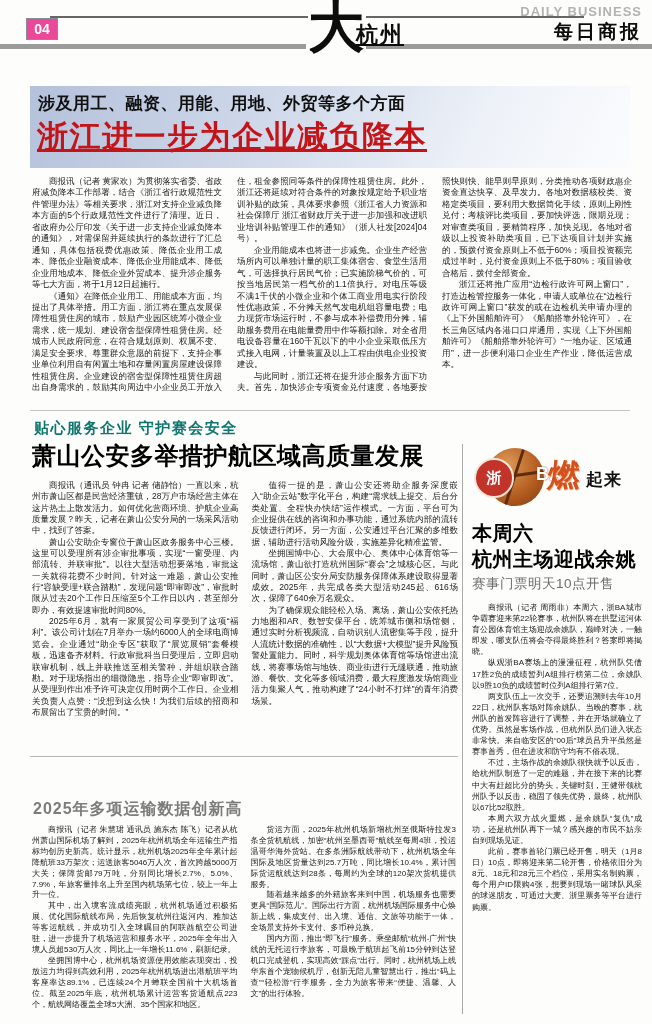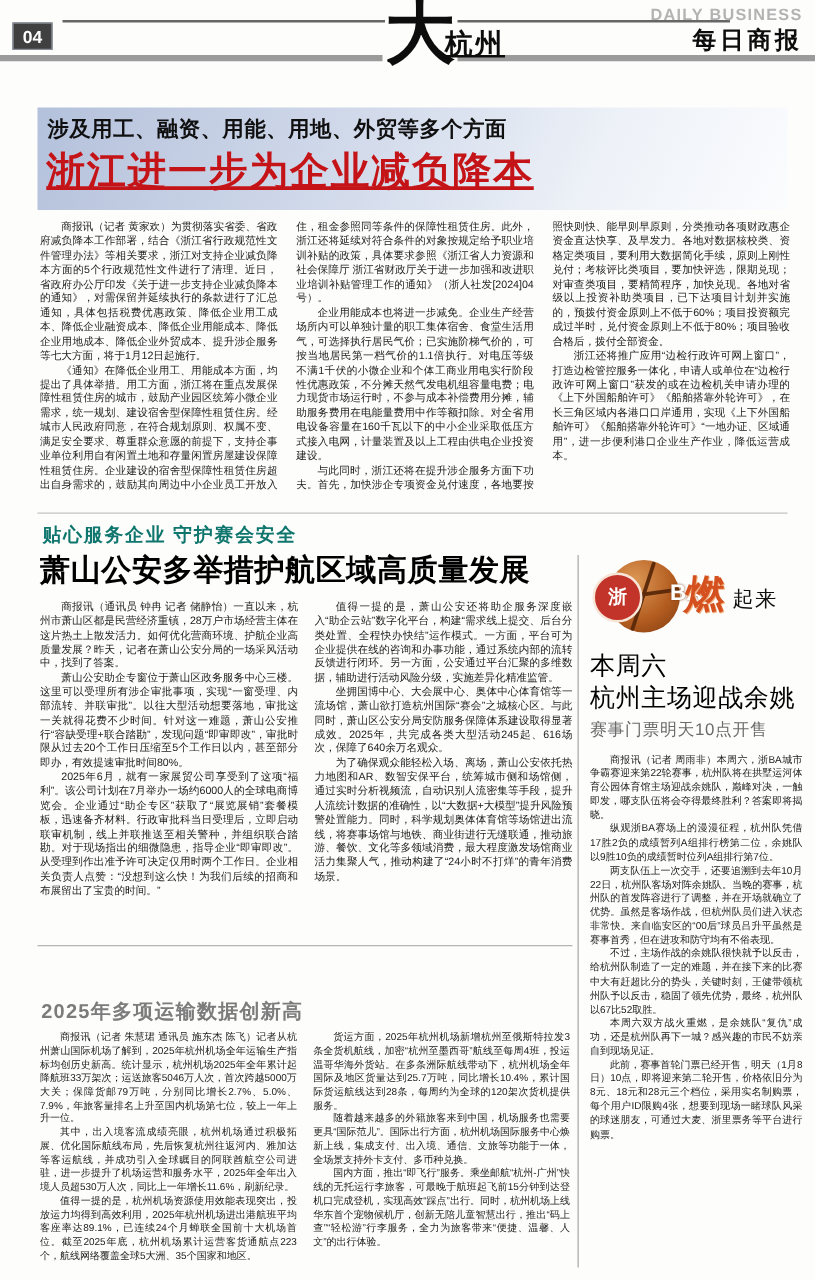--- a/index.html
+++ b/index.html
@@ -1,21 +1,21 @@
 <!DOCTYPE html>
 <html><head>
 <meta charset="utf-8">
 <style>
   html,body{margin:0;padding:0;}
   body{width:652px;height:1024px;background:#e9e9e9;font-family:"Liberation Sans",sans-serif;}
   .page{position:relative;width:652px;height:1024px;background:#fdfdfc;overflow:hidden;color:#1a1a1a;}
 
   
   .header{position:absolute;top:4px;left:10px;right:10px;height:54px;}
-  .pagenum{position:absolute;left:0;top:14px;width:30px;height:20px;background:#404040;border:1px solid #878d96;color:#fff;font-weight:bold;font-size:14px;text-align:center;line-height:20px;}
+  .pagenum{position:absolute;left:16px;top:14px;width:30px;height:20px;background:#ec4899;border:1px solid #878d96;color:#fff;font-weight:bold;font-size:14px;text-align:center;line-height:20px;}
   .dateline{position:absolute;left:42px;top:22px;font-size:9.5px;font-weight:bold;color:#222;letter-spacing:1px;white-space:nowrap;}
   .rule-thin-l{position:absolute;left:40px;top:12px;width:258px;height:2px;background:#666;}
   .rule-thin-r{position:absolute;left:356px;top:12px;width:218px;height:2px;background:#666;}
   .rule-thick-l{position:absolute;left:-10px;top:40px;width:306px;height:5px;background:#9b9b9b;}
   .rule-thick-r{position:absolute;left:356px;right:-10px;top:40px;height:5px;background:#9b9b9b;}
   .masthead-da{position:absolute;left:298px;top:-8px;font-family:"DejaVu Serif",serif;font-weight:900;font-size:56px;color:#0d0d0d;line-height:60px;}
   .masthead-city{position:absolute;left:346px;top:16px;font-size:22px;font-weight:900;color:#0d0d0d;letter-spacing:2px;text-decoration:underline;}
   .brand-en{position:absolute;right:0;top:0;color:#b3b3b3;font-weight:bold;font-size:13px;letter-spacing:1px;}
   .brand-cn{position:absolute;right:0;top:15px;font-size:19px;font-weight:900;color:#0d0d0d;letter-spacing:3px;}
 
@@ -40,22 +40,22 @@
   
   .vrule{position:absolute;left:462px;top:444px;width:1px;height:570px;background:#aaa;}
   .sidebar{position:absolute;left:472px;top:446px;width:170px;}
   .badge{position:relative;height:70px;}
   .badge-ball{position:absolute;left:14px;top:2px;width:58px;height:58px;border-radius:50%;background:radial-gradient(circle at 36% 30%,#de9a57,#b35c20 58%,#7e3b10);}
   .badge-ball::before{content:"";position:absolute;left:27px;top:0;width:3px;height:58px;background:#5f2c0b;border-radius:2px;transform:rotate(18deg);}
   .badge-ball::after{content:"";position:absolute;left:0;top:26px;width:58px;height:3px;background:#5f2c0b;border-radius:2px;transform:rotate(-8deg);}
   .badge-seal{position:absolute;left:2px;top:12px;width:36px;height:36px;border-radius:50%;background:#c2342a;border:2px solid #f7e6d8;color:#fff;font-weight:900;font-size:15px;text-align:center;line-height:36px;}
   .badge-ba{position:absolute;left:40px;top:18px;font-size:18px;font-weight:900;color:#fff;text-shadow:0 0 2px #7e3b10;padding-left:24px;}
   .badge-ran{position:absolute;left:76px;top:8px;font-size:32px;font-weight:900;color:#d4501e;font-family:"DejaVu Serif",serif;transform:skewX(-6deg);text-shadow:1px 1px 0 #f0b07e;}
-  .badge-qilai{position:absolute;left:114px;top:22px;font-size:17px;font-weight:400;color:#111;letter-spacing:1px;}
-  .sb-headline{font-size:20px;font-weight:400;color:#000;line-height:26px;margin-top:4px;letter-spacing:0.5px;}
+  .badge-qilai{position:absolute;left:114px;top:22px;font-size:17px;font-weight:700;color:#111;letter-spacing:1px;}
+  .sb-headline{font-size:20px;font-weight:700;color:#000;line-height:26px;margin-top:4px;letter-spacing:0.5px;}
   .sb-subhead{font-size:13.5px;color:#6b6b6b;margin-top:3px;letter-spacing:0.5px;}
   .sb-body{margin-top:9px;font-size:8px;line-height:11.1px;height:395px;overflow:hidden;}
 
   
   .hrule2{position:absolute;left:30px;top:756px;width:428px;height:1px;background:#b5b5b5;}
   .bottom-headline{position:absolute;left:32px;top:764px;font-size:27px;font-weight:900;color:#000;letter-spacing:0.5px;}
   .bottom-subhead{position:absolute;left:33px;top:799px;font-size:16px;font-weight:bold;color:#7c7c7c;letter-spacing:1px;}
   .bottom-body{position:absolute;left:32px;top:825px;width:424px;height:194px;column-count:2;column-gap:13px;font-size:8px;line-height:10.9px;overflow:hidden;}
 </style>
 </head>
@@ -125,19 +125,19 @@
       <p>此前，赛事首轮门票已经开售，明天（1月8日）10点，即将迎来第二轮开售，价格依旧分为8元、18元和28元三个档位，采用实名制购票，每个用户ID限购4张，想要到现场一睹球队风采的球迷朋友，可通过大麦、浙里票务等平台进行购票。</p>
     </div>
   </div>
 
   <div class="hrule2"></div>
 
   <div class="bottom-subhead">2025年多项运输数据创新高</div>
   <div class="bottom-body bodytext">
     <p>商报讯（记者 朱慧珺 通讯员 施东杰 陈飞）记者从杭州萧山国际机场了解到，2025年杭州机场全年运输生产指标均创历史新高。统计显示，杭州机场2025年全年累计起降航班33万架次；运送旅客5046万人次，首次跨越5000万大关；保障货邮79万吨，分别同比增长2.7%、5.0%、7.9%，年旅客量排名上升至国内机场第七位，较上一年上升一位。</p>
     <p>其中，出入境客流成绩亮眼，杭州机场通过积极拓展、优化国际航线布局，先后恢复杭州往返河内、雅加达等客运航线，并成功引入全球瞩目的阿联酋航空公司进驻，进一步提升了机场运营和服务水平，2025年全年出入境人员超530万人次，同比上一年增长11.6%，刷新纪录。</p>
-    <p>值得一提的是，杭州机场资源使用效能表现突出，投放运力均得到高效利用，2025年杭州机场进出港航班平均客座率达89.1%，已连续24个月蝉联全国前十大机场首位。截至2025年底，杭州机场累计运营客货通航点223个，航线网络覆盖全球5大洲、35个国家和地区。</p>
+    <p>坐拥国博中心，杭州机场资源使用效能表现突出，投放运力均得到高效利用，2025年杭州机场进出港航班平均客座率达89.1%，已连续24个月蝉联全国前十大机场首位。截至2025年底，杭州机场累计运营客货通航点223个，航线网络覆盖全球5大洲、35个国家和地区。</p>
     <p>货运方面，2025年杭州机场新增杭州至俄斯特拉发3条全货机航线，加密“杭州至墨西哥”航线至每周4班，投运温哥华海外货站。在多条洲际航线带动下，杭州机场全年国际及地区货量达到25.7万吨，同比增长10.4%，累计国际货运航线达到28条，每周约为全球的120架次货机提供服务。</p>
     <p>随着越来越多的外籍旅客来到中国，机场服务也需要更具“国际范儿”。国际出行方面，杭州机场国际服务中心焕新上线，集成支付、出入境、通信、文旅等功能于一体，全场景支持外卡支付、多币种兑换。</p>
     <p>国内方面，推出“即飞行”服务。乘坐邮航“杭州-广州”快线的无托运行李旅客，可最晚于航班起飞前15分钟到达登机口完成登机，实现高效“踩点”出行。同时，杭州机场上线华东首个宠物候机厅，创新无陪儿童智慧出行，推出“码上查”“轻松游”行李服务，全力为旅客带来“便捷、温馨、人文”的出行体验。</p>
   </div>
 
 </div>
 
 </body></html>

